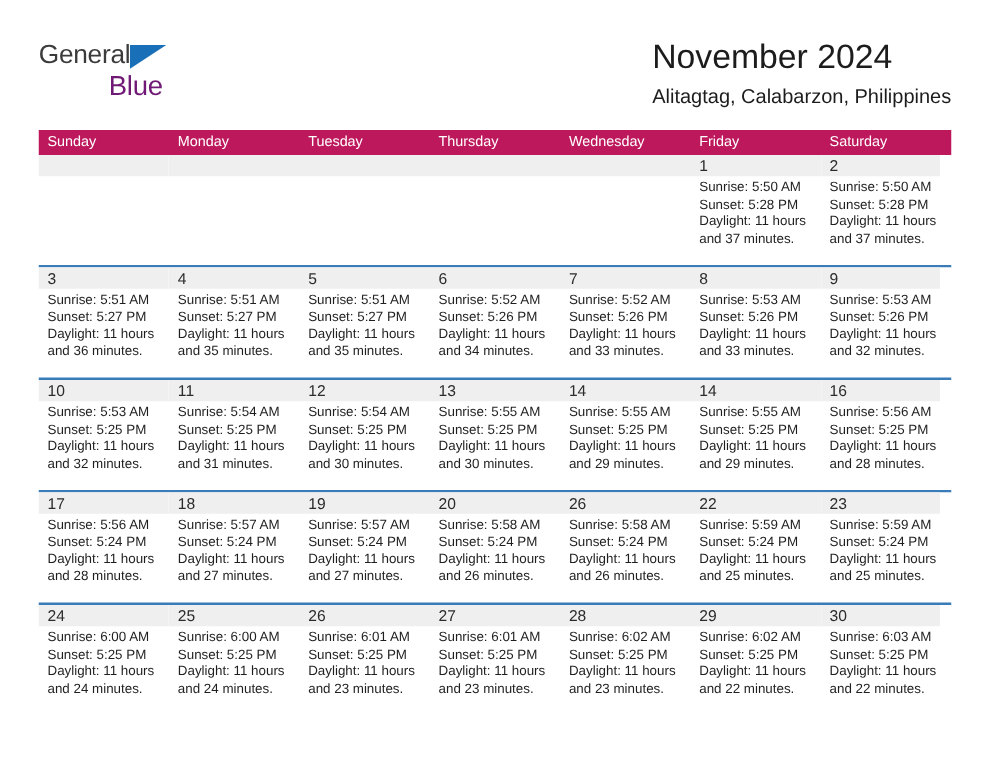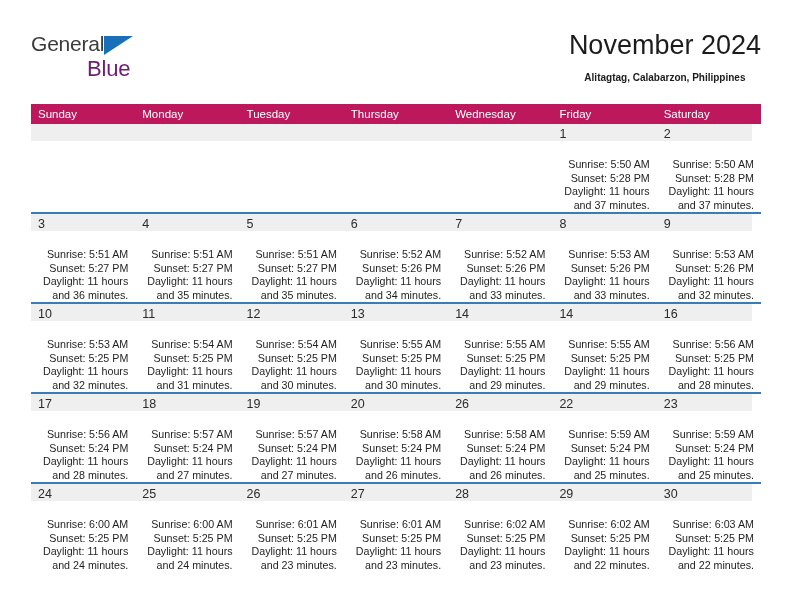--- a/index.html
+++ b/index.html
@@ -62,35 +62,35 @@
     color: #701a75;
     line-height: 25px;
     letter-spacing: -0.2px;
     font-weight: 400;
   }
 
   .titles {
     position: absolute;
     right: 0;
     top: 0;
-    text-align: center;
+    text-align: left;
   }
   .cal-title {
     font-size: 27px;
     color: #1c1c1c;
     line-height: 34px;
     font-weight: 400;
     white-space: nowrap;
   }
   .cal-sub {
     margin-top: 7px;
-    font-size: 10px;
+    font-size: 16px;
     color: #1c1c1c;
     line-height: 18px;
-    font-weight: 700;
+    font-weight: 400;
     white-space: nowrap;
   }
 
   
   .calendar {
     position: absolute;
     left: 31px;
     top: 104px;
     width: 730px;
   }
@@ -133,22 +133,21 @@
   }
   .cell.last .datebar { margin-right: 9px; }
 
   .daynum {
     font-size: 12.5px;
     color: #2b2b2b;
     line-height: 17px;
   }
 
   .info {
-    padding: 17px 7px 0 7px;
-    text-align: right;
+    padding: 3px 7px 0 7px;
   }
   .info div {
     font-size: 10.7px;
     line-height: 13.6px;
     color: #1f1f1f;
     white-space: nowrap;
   }
 </style>
 </head>
 <body>

